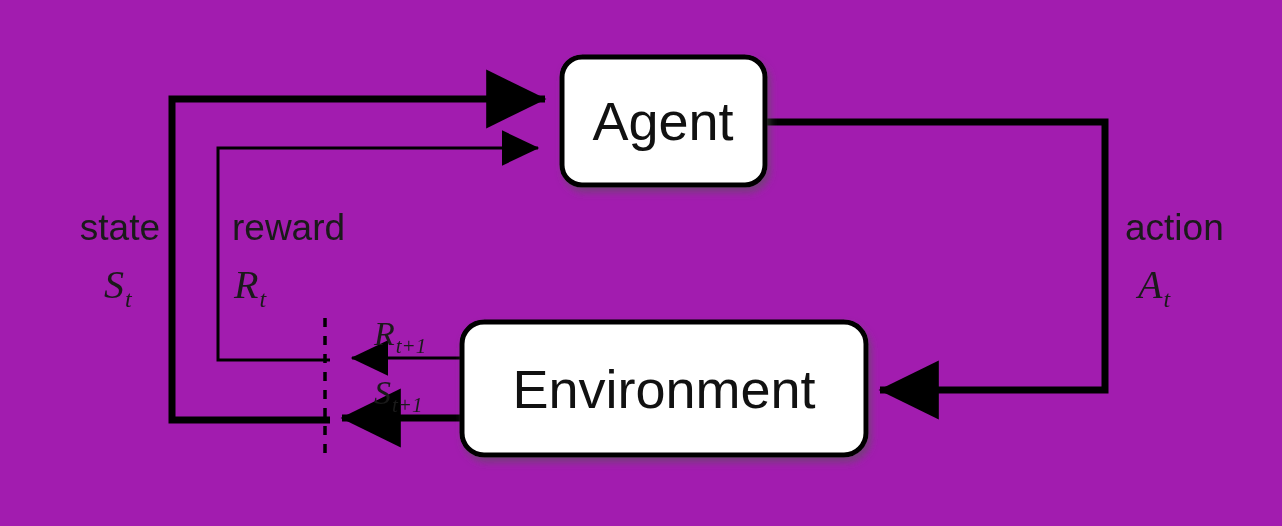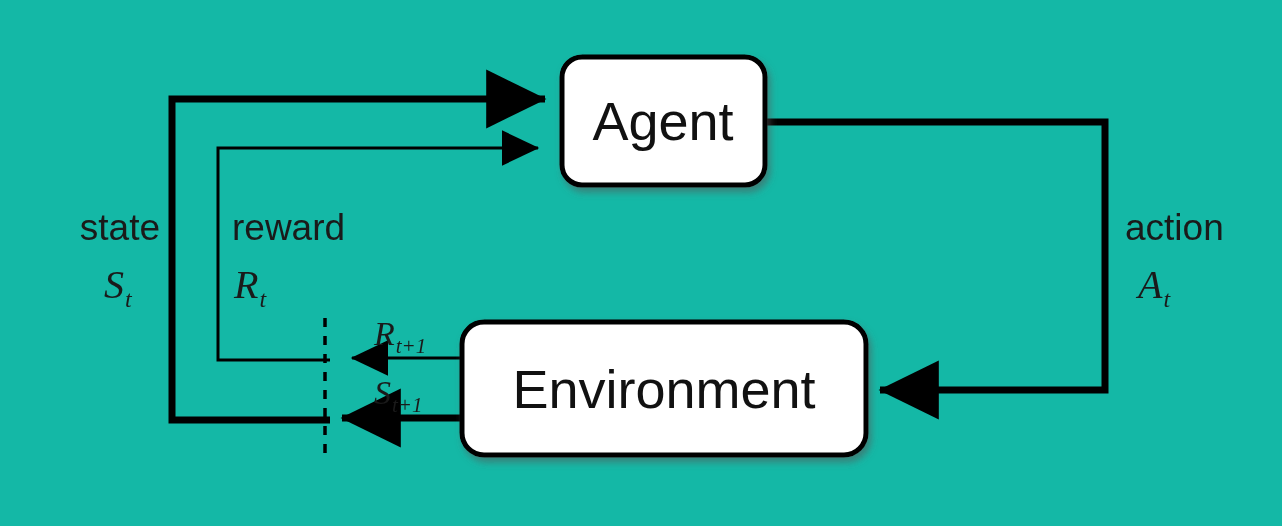--- a/index.html
+++ b/index.html
@@ -4,21 +4,21 @@
 <style>
   html, body {
     margin: 0;
     padding: 0;
     background: #ffffff;
   }
   #canvas {
     position: relative;
     width: 1282px;
     height: 526px;
-    background: #14b8a6;
+    background: #a21caf;
     overflow: hidden;
     font-family: "Liberation Sans", sans-serif;
   }
   #diagram-svg {
     position: absolute;
     left: 0;
     top: 0;
     width: 1282px;
     height: 526px;
   }

